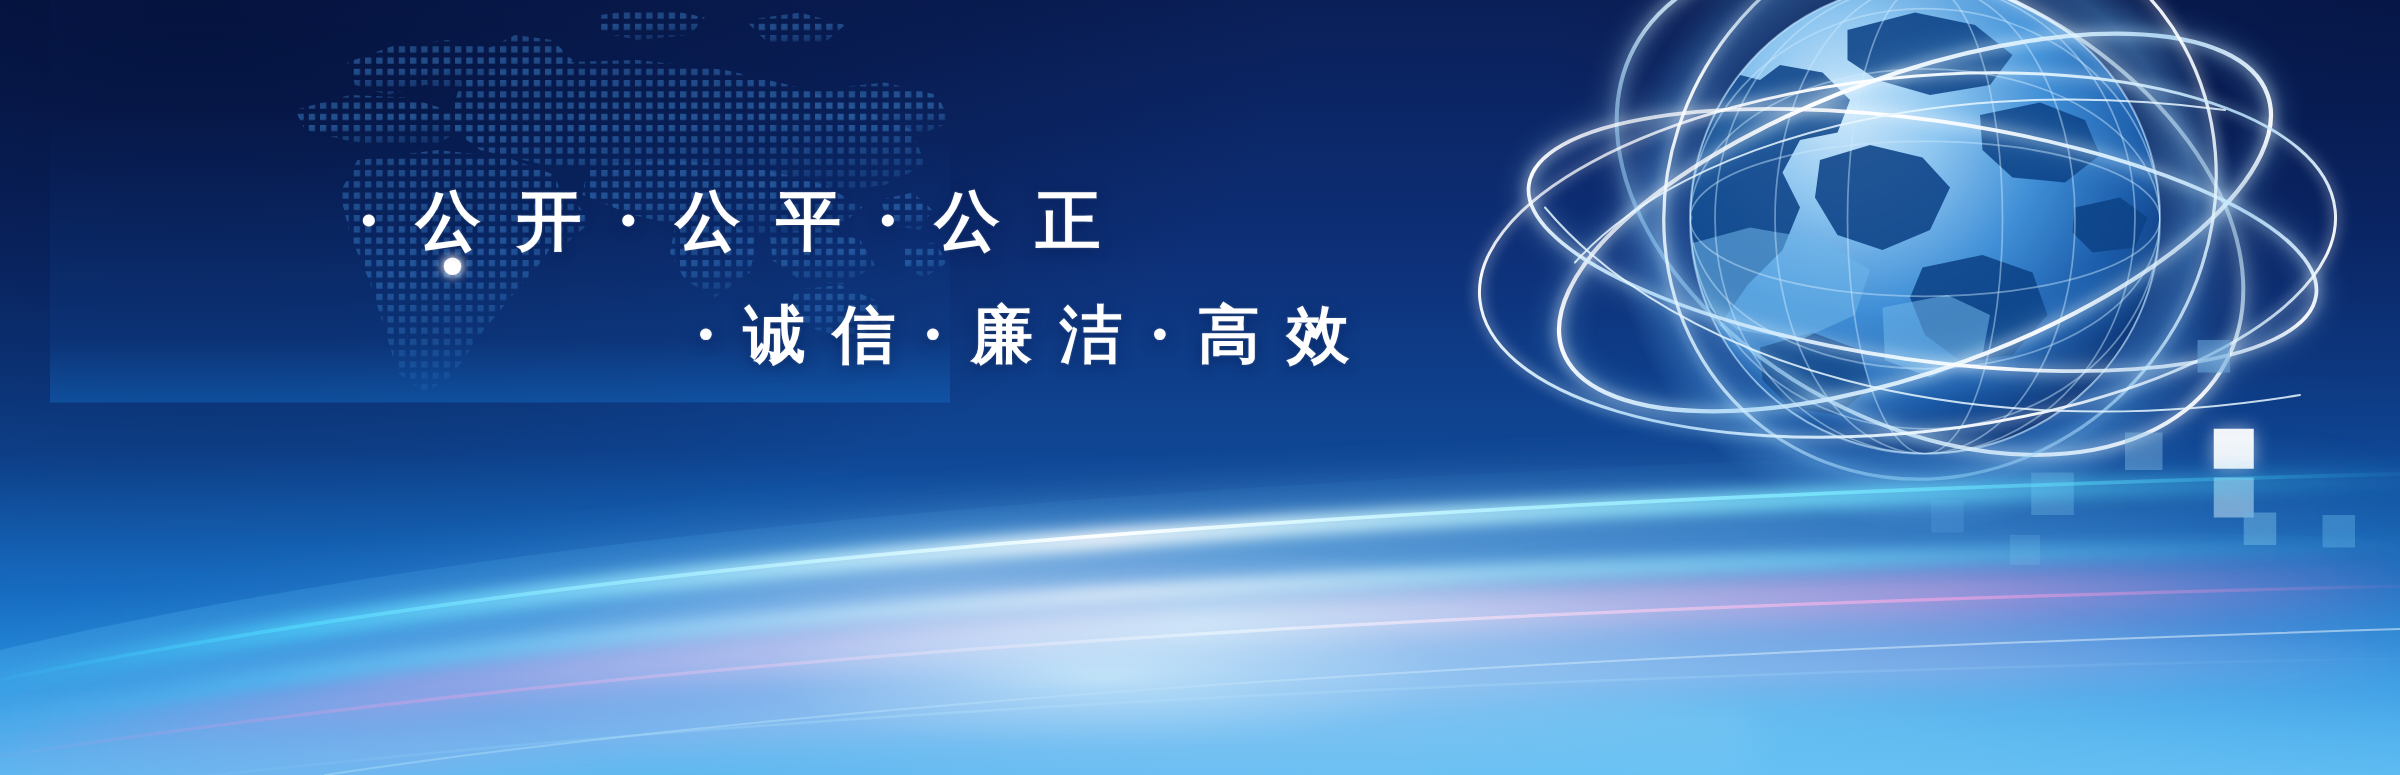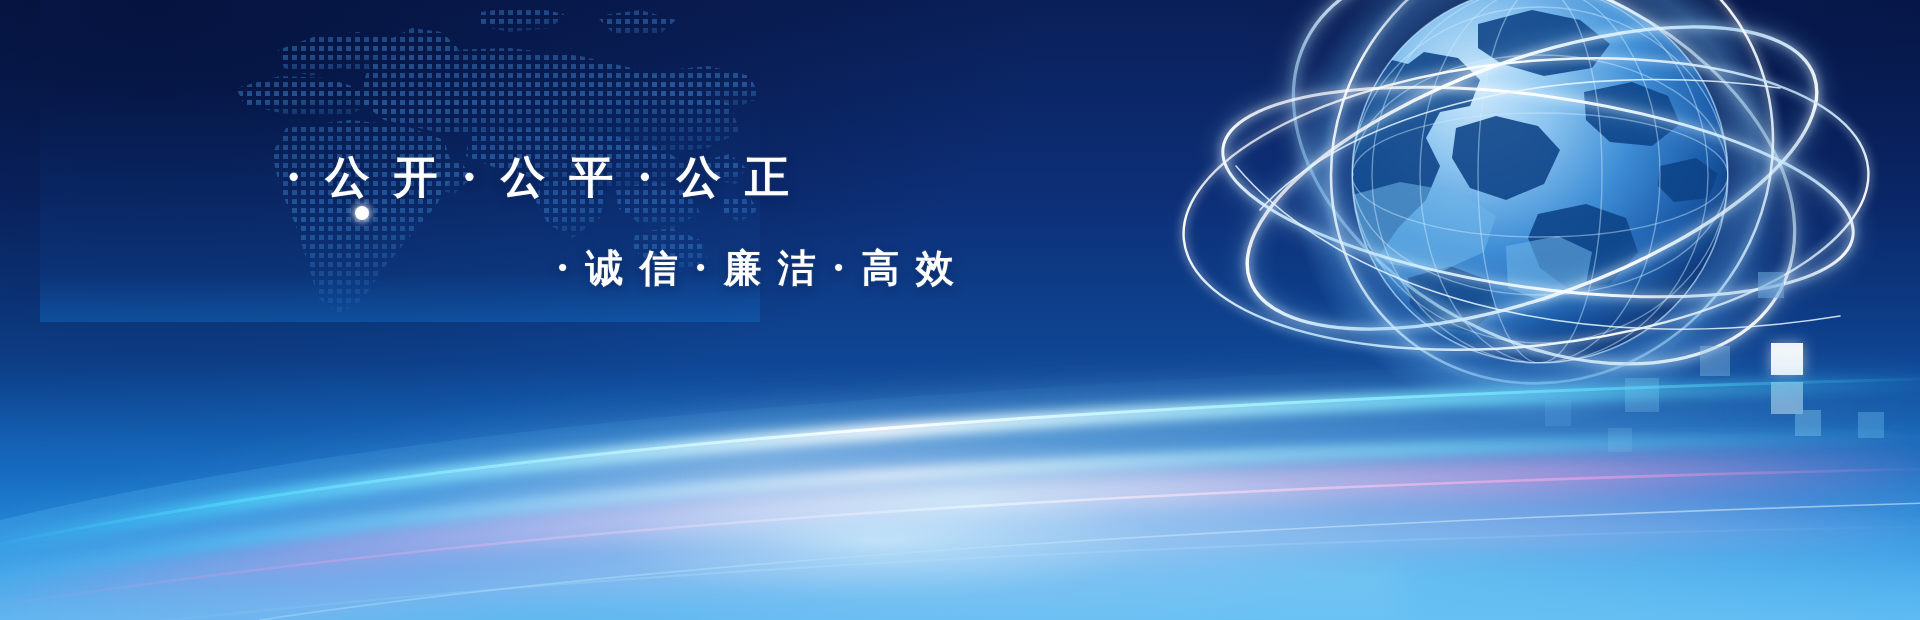--- a/index.html
+++ b/index.html
@@ -42,22 +42,22 @@
   }
   .slogan-line{
     position:absolute;
     color:#ffffff;
     font-family:"DejaVu Serif","Liberation Serif",serif;
     font-weight:700;
     white-space:nowrap;
     text-shadow:0 2px 10px rgba(4,28,80,.55), 0 0 2px rgba(255,255,255,.25);
     letter-spacing:.10em;
   }
-  #slogan-line-1{left:286px;top:148px;font-size:44px;line-height:58px;}
-  #slogan-line-2{left:556px;top:240px;font-size:38px;line-height:56px;letter-spacing:.04em;}
+  #slogan-line-1{left:286px;top:148px;font-size:52px;line-height:58px;}
+  #slogan-line-2{left:556px;top:240px;font-size:50px;line-height:56px;letter-spacing:.04em;}
   
   #globe-wrap{position:absolute;left:1140px;top:-40px;width:780px;height:470px;}
   #globe-wrap svg{display:block;width:100%;height:100%;overflow:visible;}
   
   .sq{position:absolute;}
   
   #wave{position:absolute;left:0;bottom:0;width:1920px;height:330px;overflow:hidden;}
   #wave svg{display:block;width:100%;height:100%;}
   #wave-glow{
     position:absolute;left:0;bottom:0;width:1920px;height:300px;

